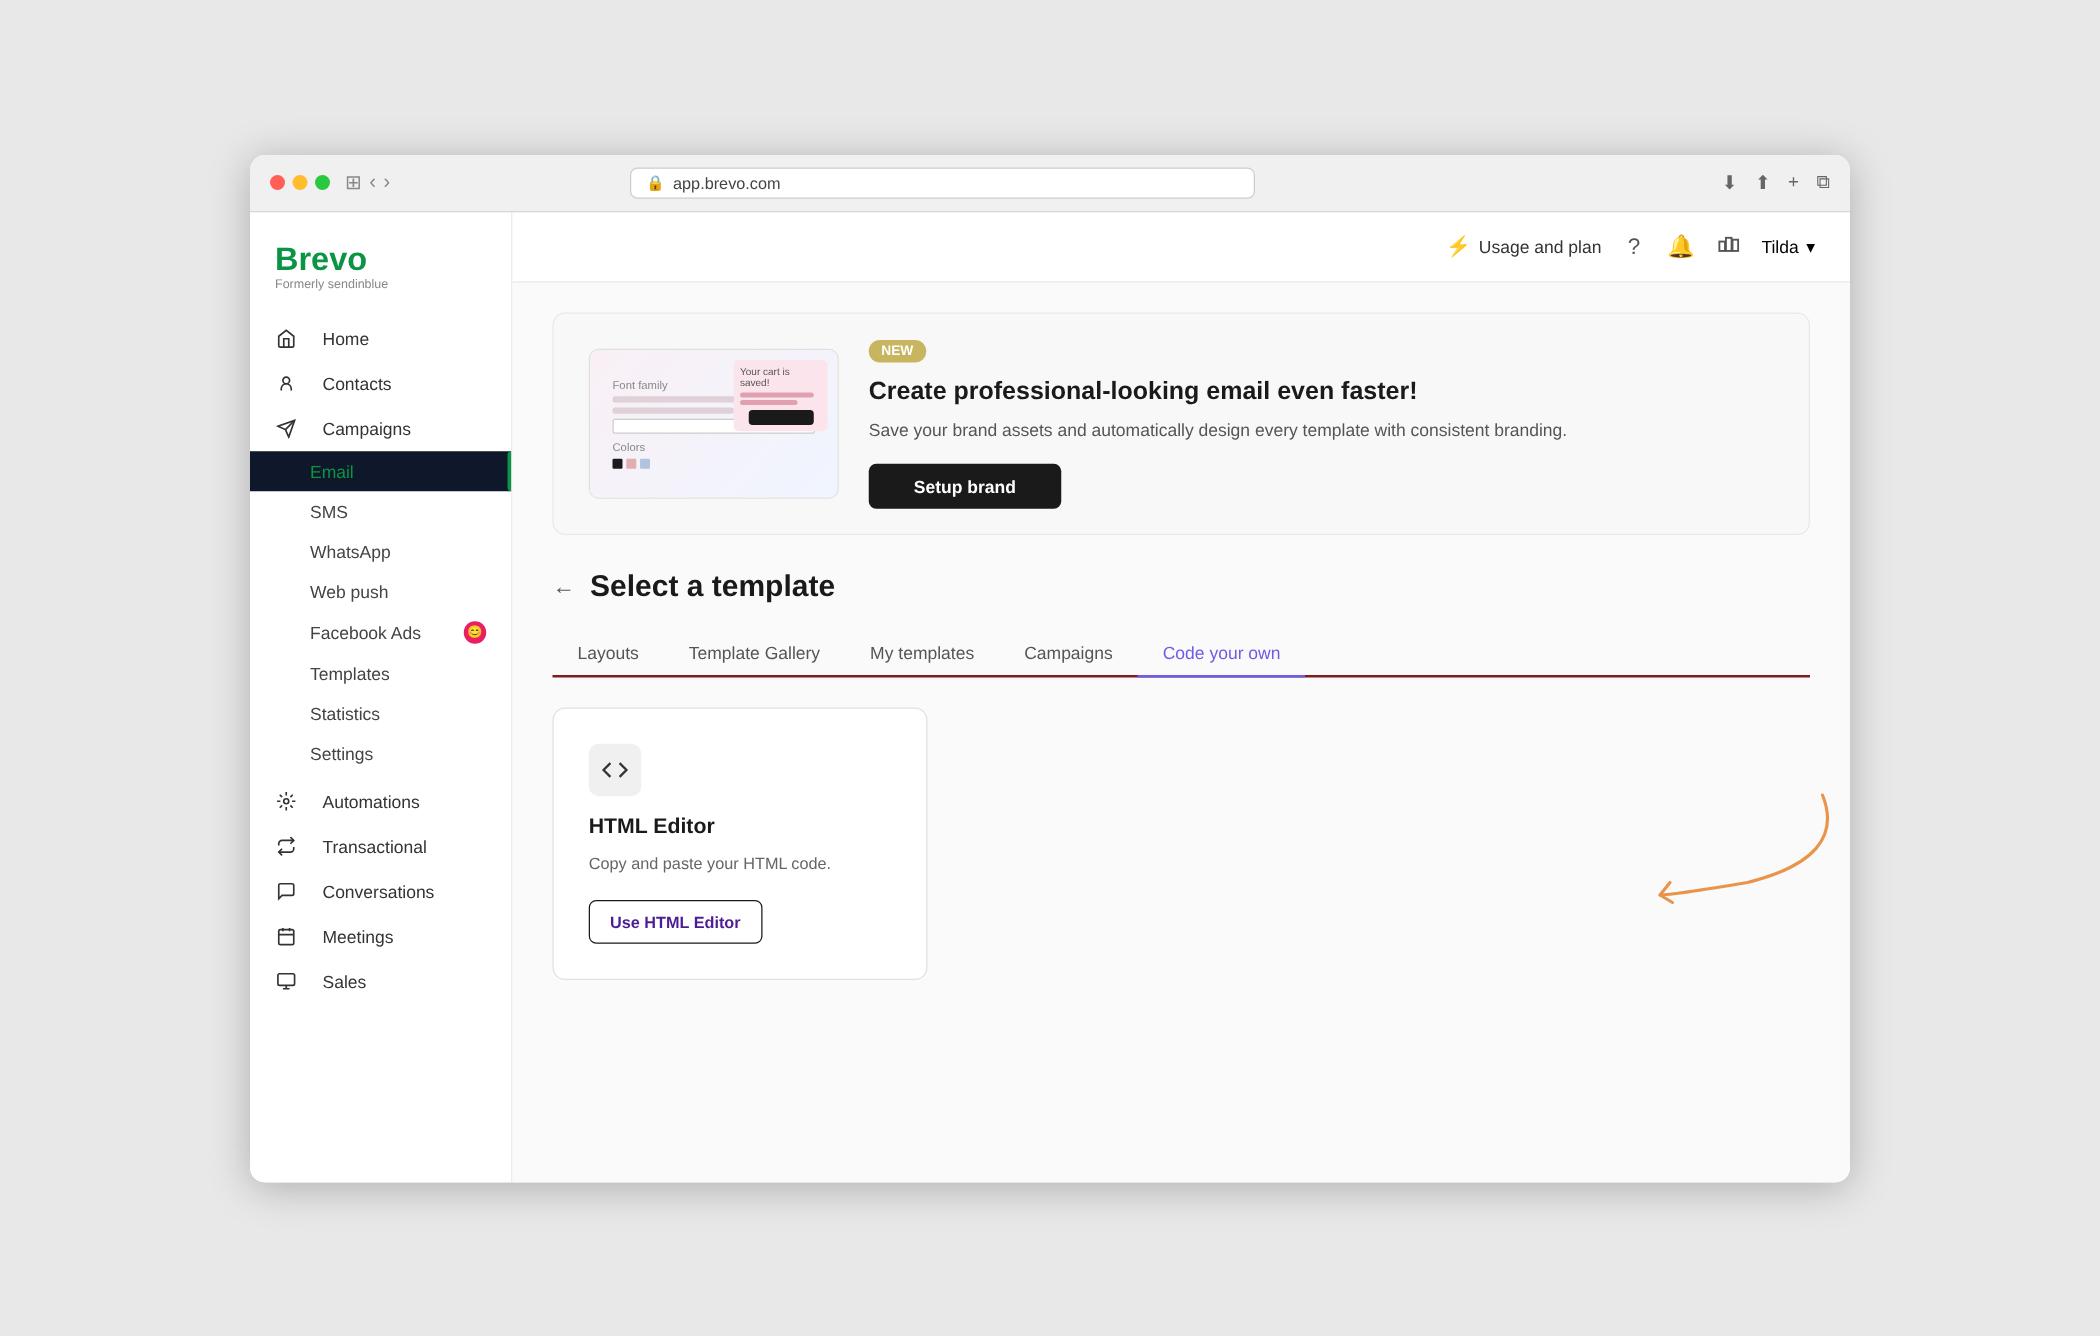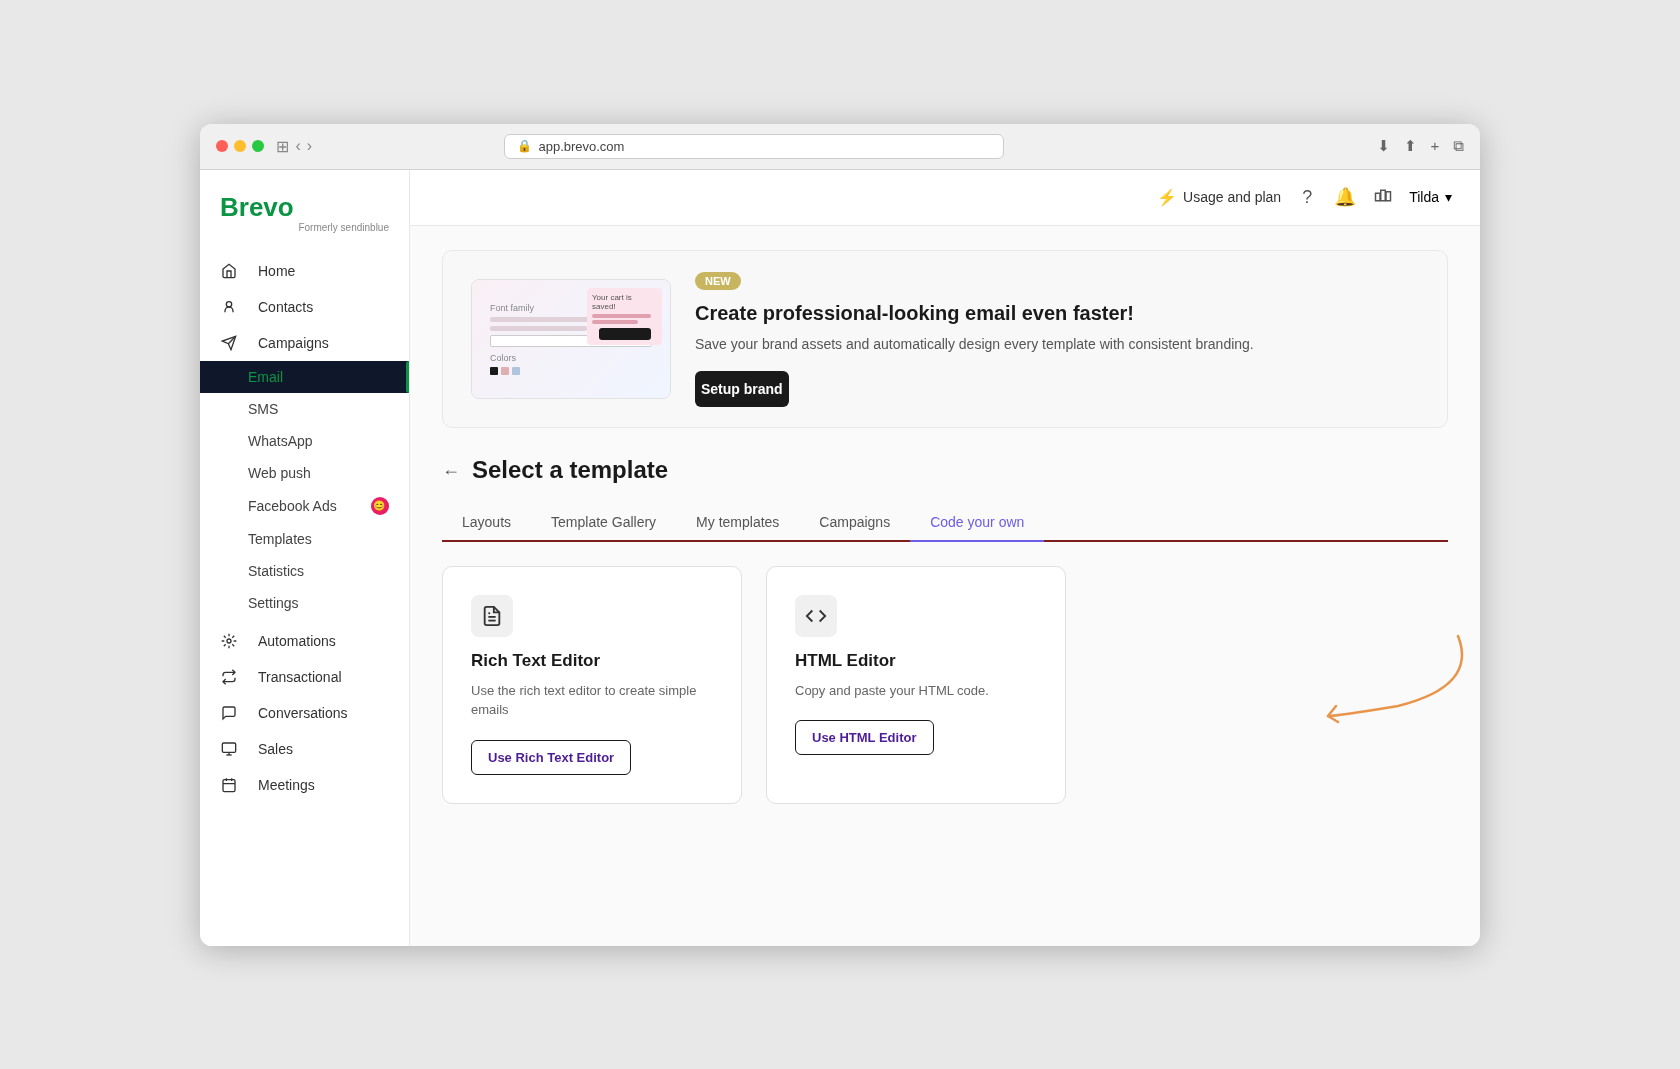--- a/index.html
+++ b/index.html
@@ -98,21 +98,20 @@
     .logo-brevo {
       color: #0b9444;
       font-size: 26px;
       font-weight: 700;
       line-height: 1;
     }
     .logo-subtitle {
       font-size: 10px;
       color: #888;
       margin-top: 2px;
-      text-align: right;
     }
 
     .nav-item {
       display: flex;
       align-items: center;
       gap: 20px;
       padding: 9px 20px;
       cursor: pointer;
       font-size: 14px;
       color: #333;
@@ -319,21 +318,21 @@
       font-size: 14px;
       color: #555;
       margin-bottom: 16px;
       line-height: 1.5;
     }
     .setup-brand-btn {
       background: #1a1a1a;
       color: #fff;
       border: none;
       border-radius: 6px;
-      padding: 10px 6px;
+      padding: 10px 36px;
       font-size: 14px;
       font-weight: 600;
       cursor: pointer;
     }
 
     
     .select-template-header {
       display: flex;
       align-items: center;
       gap: 12px;
@@ -557,38 +556,38 @@
           <svg width="16" height="16" viewBox="0 0 24 24" fill="none" stroke="currentColor" stroke-width="2">
             <path d="M21 15a2 2 0 01-2 2H7l-4 4V5a2 2 0 012-2h14a2 2 0 012 2z"></path>
           </svg>
         </div>
         <span>Conversations</span>
       </div>
 
       <div class="nav-item">
         <div class="nav-icon">
           <svg width="16" height="16" viewBox="0 0 24 24" fill="none" stroke="currentColor" stroke-width="2">
-            <rect x="2" y="3" width="20" height="14" rx="2"></rect>
-            <line x1="8" y1="21" x2="16" y2="21"></line>
-            <line x1="12" y1="17" x2="12" y2="21"></line>
-          </svg>
-        </div>
-        <span>Sales</span>
-      </div>
-
-      <div class="nav-item">
-        <div class="nav-icon">
-          <svg width="16" height="16" viewBox="0 0 24 24" fill="none" stroke="currentColor" stroke-width="2">
             <rect x="3" y="4" width="18" height="18" rx="2"></rect>
             <line x1="16" y1="2" x2="16" y2="6"></line>
             <line x1="8" y1="2" x2="8" y2="6"></line>
             <line x1="3" y1="10" x2="21" y2="10"></line>
           </svg>
         </div>
         <span>Meetings</span>
+      </div>
+
+      <div class="nav-item">
+        <div class="nav-icon">
+          <svg width="16" height="16" viewBox="0 0 24 24" fill="none" stroke="currentColor" stroke-width="2">
+            <rect x="2" y="3" width="20" height="14" rx="2"></rect>
+            <line x1="8" y1="21" x2="16" y2="21"></line>
+            <line x1="12" y1="17" x2="12" y2="21"></line>
+          </svg>
+        </div>
+        <span>Sales</span>
       </div>
     </div>
 
     <div class="main-content">
 
       <div class="top-bar">
         <div class="usage-btn">
           <span style="font-size:16px;">⚡</span>
           <span>Usage and plan</span>
         </div>
@@ -660,34 +659,20 @@
           <div class="template-tab">
             <span>Campaigns</span>
           </div>
           <div class="template-tab active">
             <span>Code your own</span>
           </div>
         </div>
 
         <div class="editor-cards">
 
-          <div class="editor-card">
-            <div class="card-icon">
-              <svg width="22" height="22" viewBox="0 0 24 24" fill="none" stroke="#333" stroke-width="2">
-                <path d="M14 2H6a2 2 0 00-2 2v16a2 2 0 002 2h12a2 2 0 002-2V8z"></path>
-                <polyline points="14 2 14 8 20 8"></polyline>
-                <line x1="16" y1="13" x2="8" y2="13"></line>
-                <line x1="16" y1="17" x2="8" y2="17"></line>
-                <polyline points="10 9 9 9 8 9"></polyline>
-              </svg>
-            </div>
-            <div class="card-title">Rich Text Editor</div>
-            <div class="card-desc">Use the rich text editor to create simple emails</div>
-            <button class="card-btn">Use Rich Text Editor</button>
-          </div>
 
           <div class="editor-card">
             <div class="card-icon">
               <svg width="22" height="22" viewBox="0 0 24 24" fill="none" stroke="#333" stroke-width="2">
                 <polyline points="16 18 22 12 16 6"></polyline>
                 <polyline points="8 6 2 12 8 18"></polyline>
               </svg>
             </div>
             <div class="card-title">HTML Editor</div>
             <div class="card-desc">Copy and paste your HTML code.</div>

